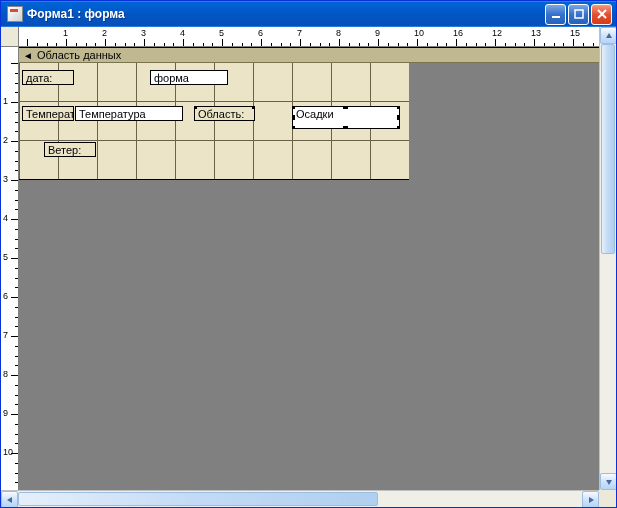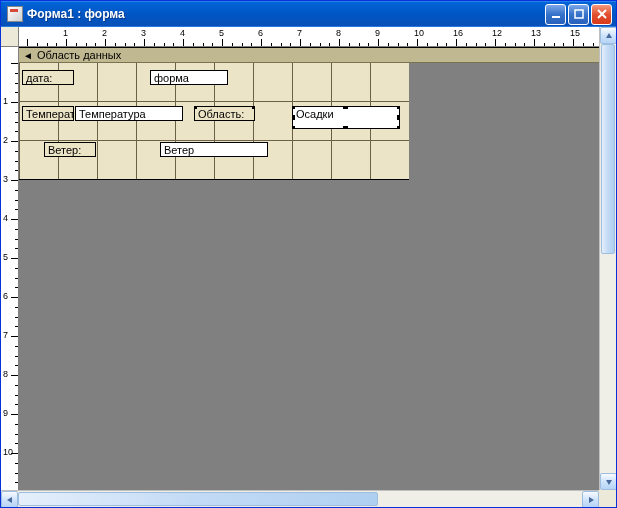--- a/index.html
+++ b/index.html
@@ -502,21 +502,20 @@
         </div>
         <div class="fld-input selected" style="left:273px; top:43px; width:108px; height:23px;">
           <span>Осадки</span>
           <span class="handle tl"></span><span class="handle tr"></span>
           <span class="handle bl"></span><span class="handle br"></span>
           <span class="handle ml"></span><span class="handle mr"></span>
           <span class="handle mt"></span><span class="handle mb"></span>
         </div>
 
         <div class="fld-label" style="left:25px; top:79px; width:52px; height:15px;">Ветер:</div>
-        <div class="fld-input" style="left:141px; top:79px; width:108px; height:15px;">Ветер</div>
       </div>
     </div>
 
     <div class="vscroll">
       <div class="sb-btn">
         <svg viewBox="0 0 8 8">
             <path d="M4 1 L7 6 L1 6 Z"></path>
           </svg>
       </div>
       <div class="sb-track">

